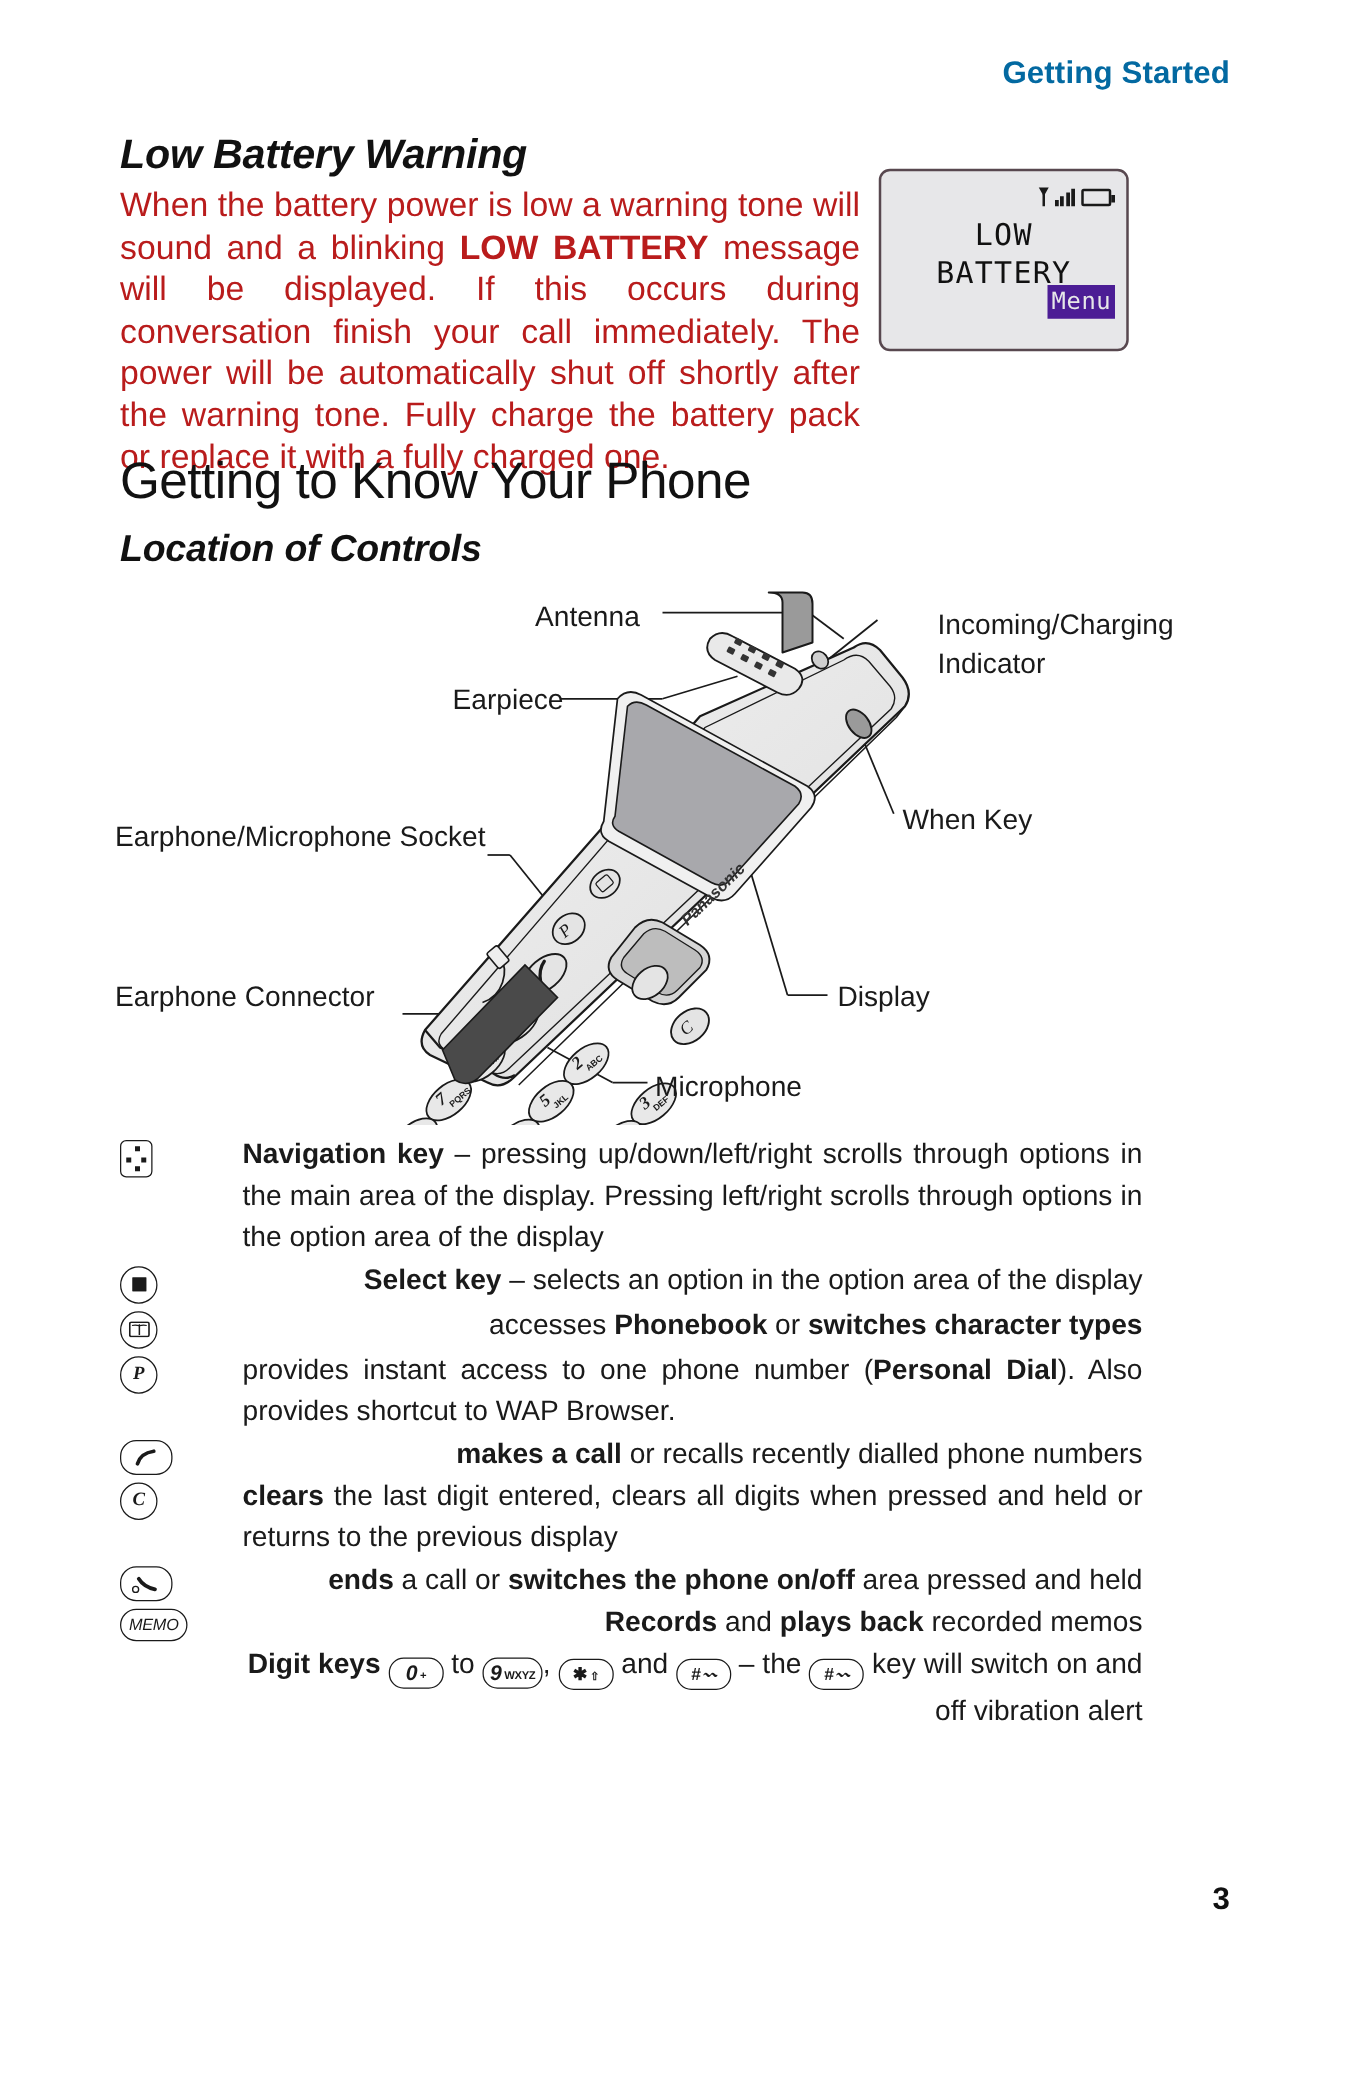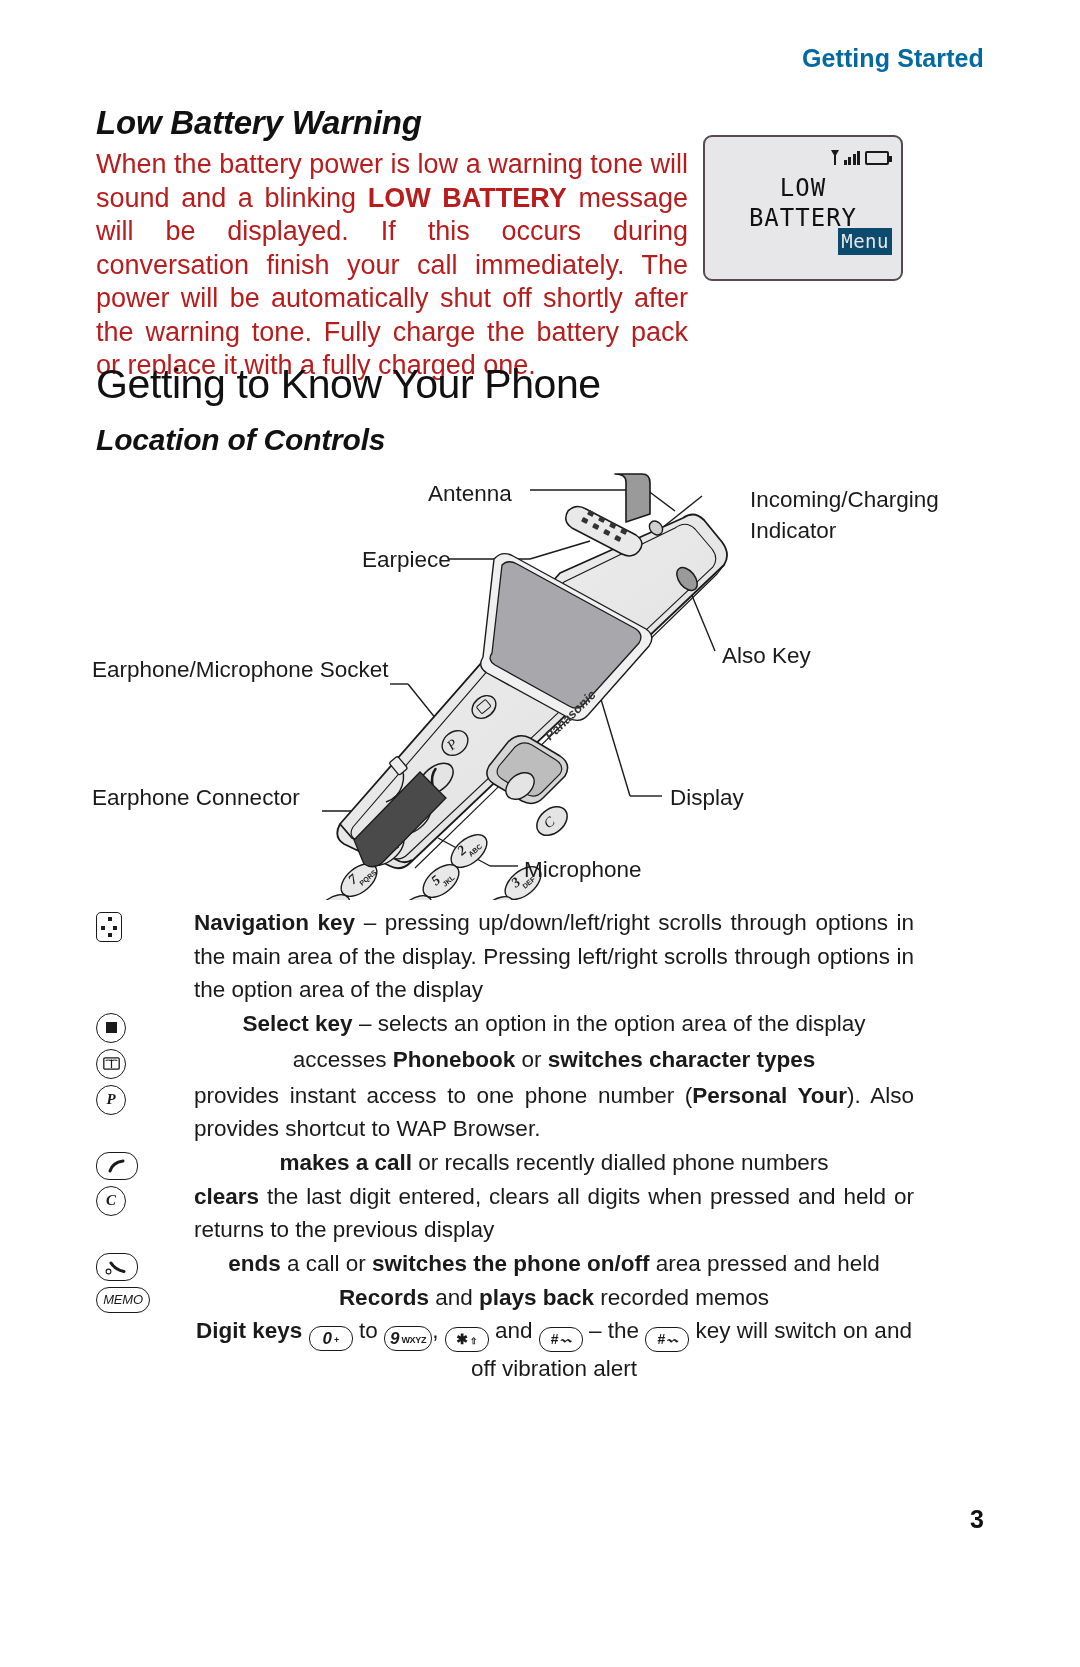--- a/index.html
+++ b/index.html
@@ -158,21 +158,21 @@
     font-family: "DejaVu Sans Mono", monospace;
     font-size: 24px;
     line-height: 30px;
     letter-spacing: 1px;
     color: #111;
   }
   .lcd-softkey {
     position: absolute;
     right: 9px;
     bottom: 24px;
-    background: #0c4a6e;
+    background: #4c1d95;
     color: #e7e7e9;
     font-family: "DejaVu Sans Mono", monospace;
     font-size: 19px;
     line-height: 24px;
     padding: 1px 3px 2px;
     letter-spacing: .5px;
   }
 
   
   .figure {
@@ -218,21 +218,21 @@
     justify-content: flex-start;
     padding-top: 6px;
   }
   .legend-text {
     flex: 1 1 auto;
     font-size: 22.5px;
     line-height: 33.5px;
     text-align: justify;
     color: #1a1a1a;
   }
-  .legend-text.nojust { text-align: center; }
+  .legend-text.nojust { text-align: right; }
   .legend-text b { font-weight: bold; }
 
   
   .key {
     display: inline-block;
     position: relative;
     box-sizing: border-box;
     border: 1.8px solid #1a1a1a;
     color: #1a1a1a;
     font-size: 13px;
@@ -513,21 +513,21 @@
       <path d="M264 374 L330 306 L356 332 L292 397 Q283 404 274 398 Z" fill="#4a4a4a" stroke="#1a1a1a" stroke-width="1.3"></path>
 
       <path d="M296 336 Q308 332 312 320 Q316 308 310 300" fill="none" stroke="#1a1a1a" stroke-width="1.4"></path>
       <rect x="303" y="292" width="11" height="16" rx="2" transform="rotate(-40 308 300)" fill="#eee" stroke="#1a1a1a" stroke-width="1.3"></rect>
     </svg>
 
     <div class="callout" id="callout-antenna">Antenna</div>
     <div class="callout" id="callout-incoming">Incoming/Charging
 Indicator</div>
     <div class="callout" id="callout-earpiece">Earpiece</div>
-    <div class="callout" id="callout-memo">Also Key</div>
+    <div class="callout" id="callout-memo">When Key</div>
     <div class="callout" id="callout-socket">Earphone/Microphone Socket</div>
     <div class="callout" id="callout-extconn">Earphone Connector</div>
     <div class="callout" id="callout-display">Display</div>
     <div class="callout" id="callout-microphone">Microphone</div>
   </div>
 
   <div class="legend">
 
     <div class="legend-row">
       <div class="legend-icon">
@@ -561,21 +561,21 @@
           </svg>
         </span>
       </div>
       <div class="legend-text nojust"><span>accesses </span><b>Phonebook</b><span> or </span><b>switches character types</b></div>
     </div>
 
     <div class="legend-row">
       <div class="legend-icon">
         <span class="key key-round" style="font-family:'Liberation Serif',serif;">P</span>
       </div>
-      <div class="legend-text"><span>provides instant access to one phone number (</span><b>Personal Your</b><span>). Also provides shortcut to WAP Browser.</span></div>
+      <div class="legend-text"><span>provides instant access to one phone number (</span><b>Personal Dial</b><span>). Also provides shortcut to WAP Browser.</span></div>
     </div>
 
     <div class="legend-row">
       <div class="legend-icon">
         <span class="key key-rounded-rect">
           <svg width="22" height="16" viewBox="0 0 22 16">
             <path d="M4 13 Q6.5 4.5 17 3" fill="none" stroke="#1a1a1a" stroke-width="3" stroke-linecap="round"></path>
           </svg>
         </span>
       </div>

